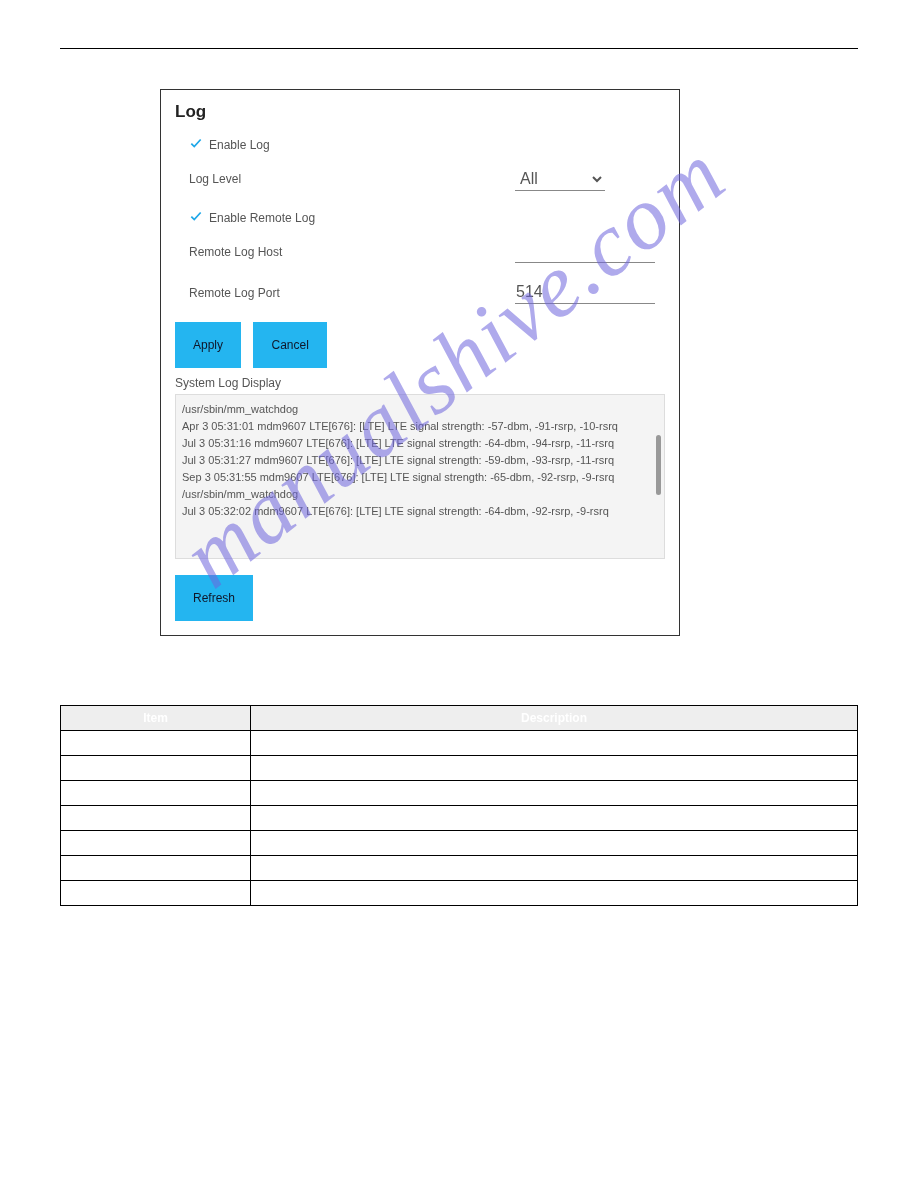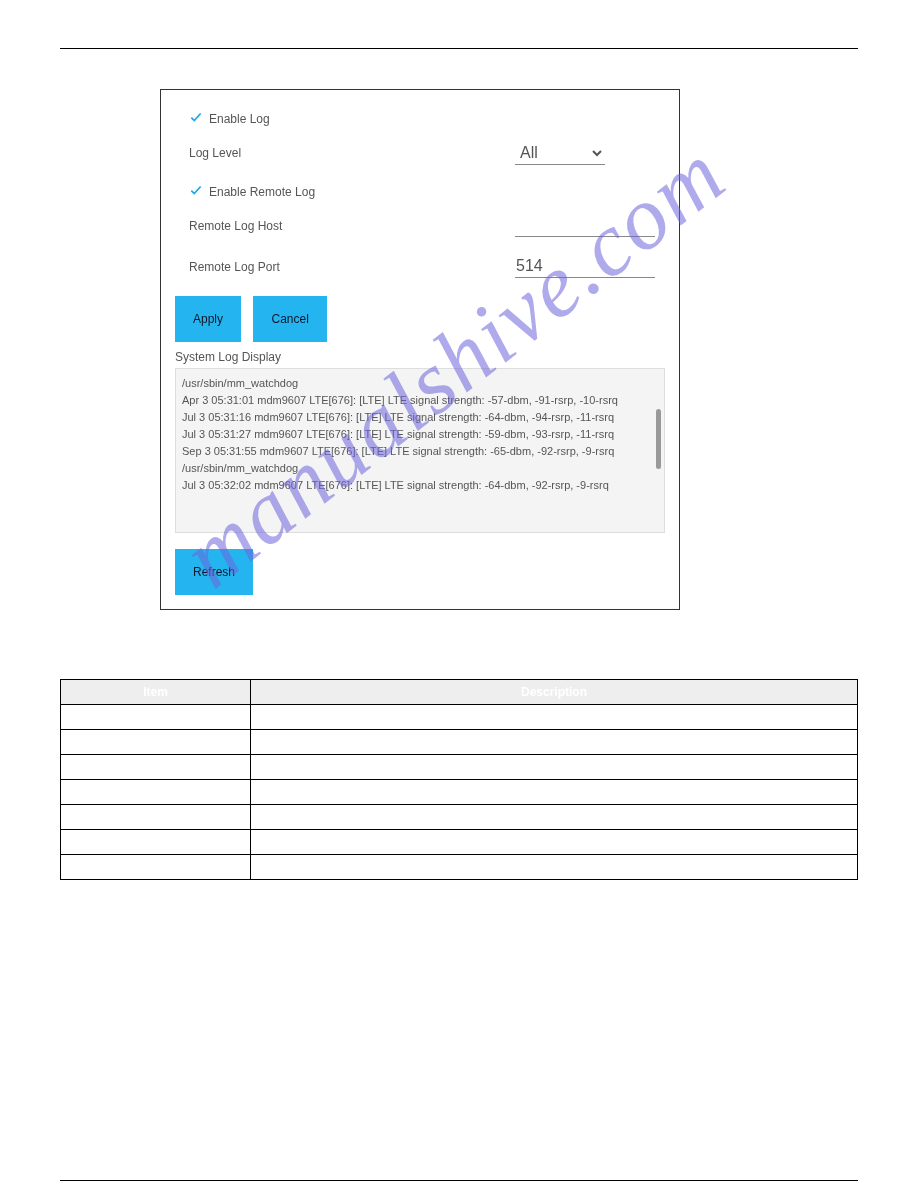--- a/index.html
+++ b/index.html
@@ -170,20 +170,21 @@
 <div class="page">
   <div class="header-row">
     <span>AP-1805</span>
     <span>ColumbiaTech</span>
   </div>
   <div class="top-rule"></div>
 
   <div class="watermark">manualshive.com</div>
 
   <div class="screenshot-box">
+    <div class="panel-title">Log</div>
 
     <div class="check-row">
       <span class="icon check-icon">
         <svg viewBox="0 0 24 24" fill="none" stroke="#1ea7e8" stroke-width="3">
             <polyline points="4,13 9,18 20,6"></polyline>
           </svg>
       </span>
       <span>Enable Log</span>
     </div>
 

